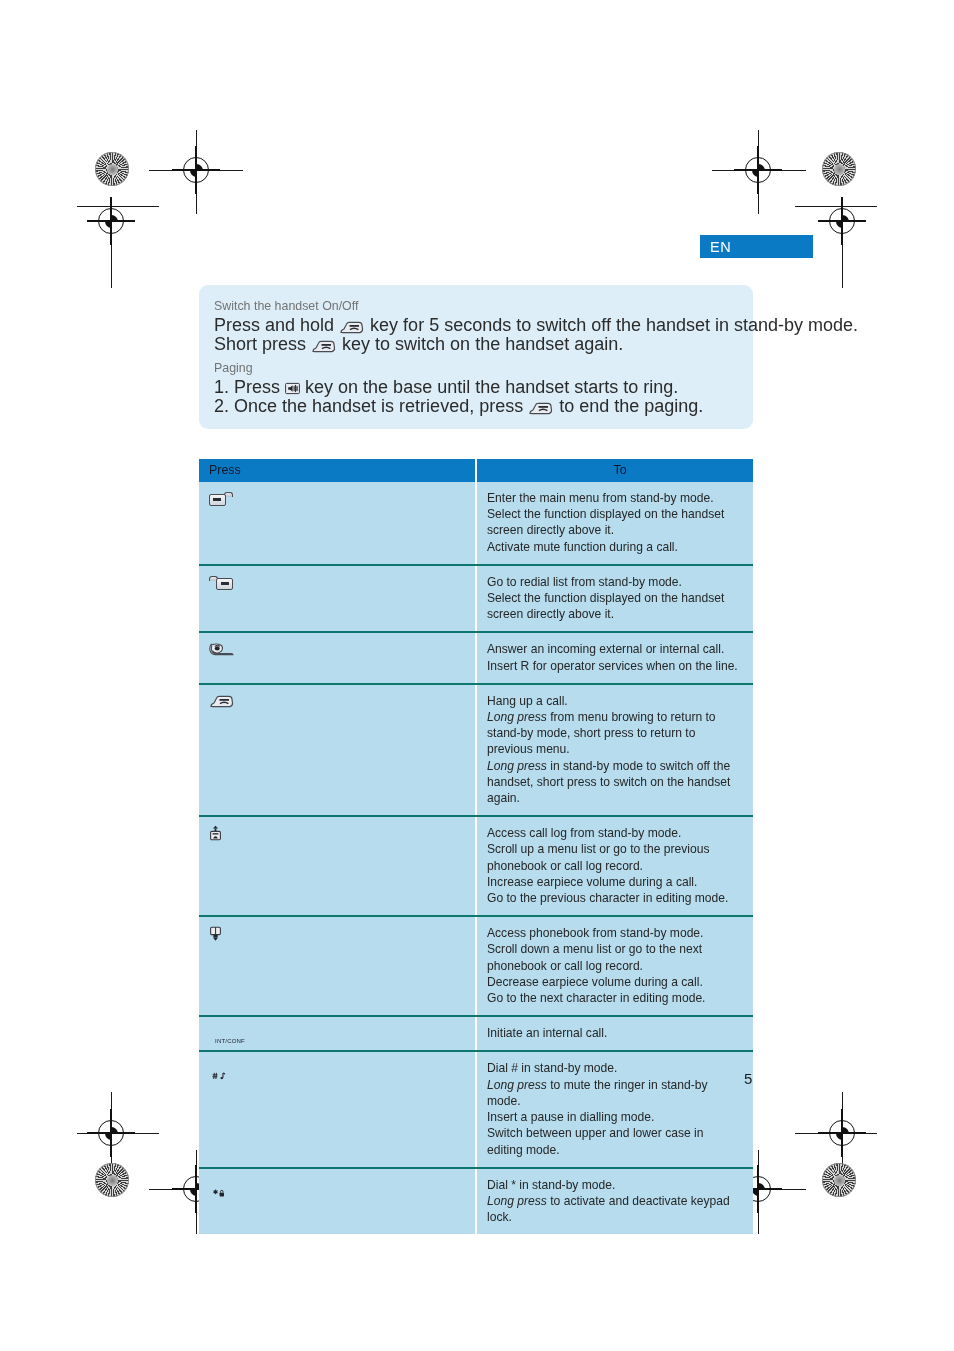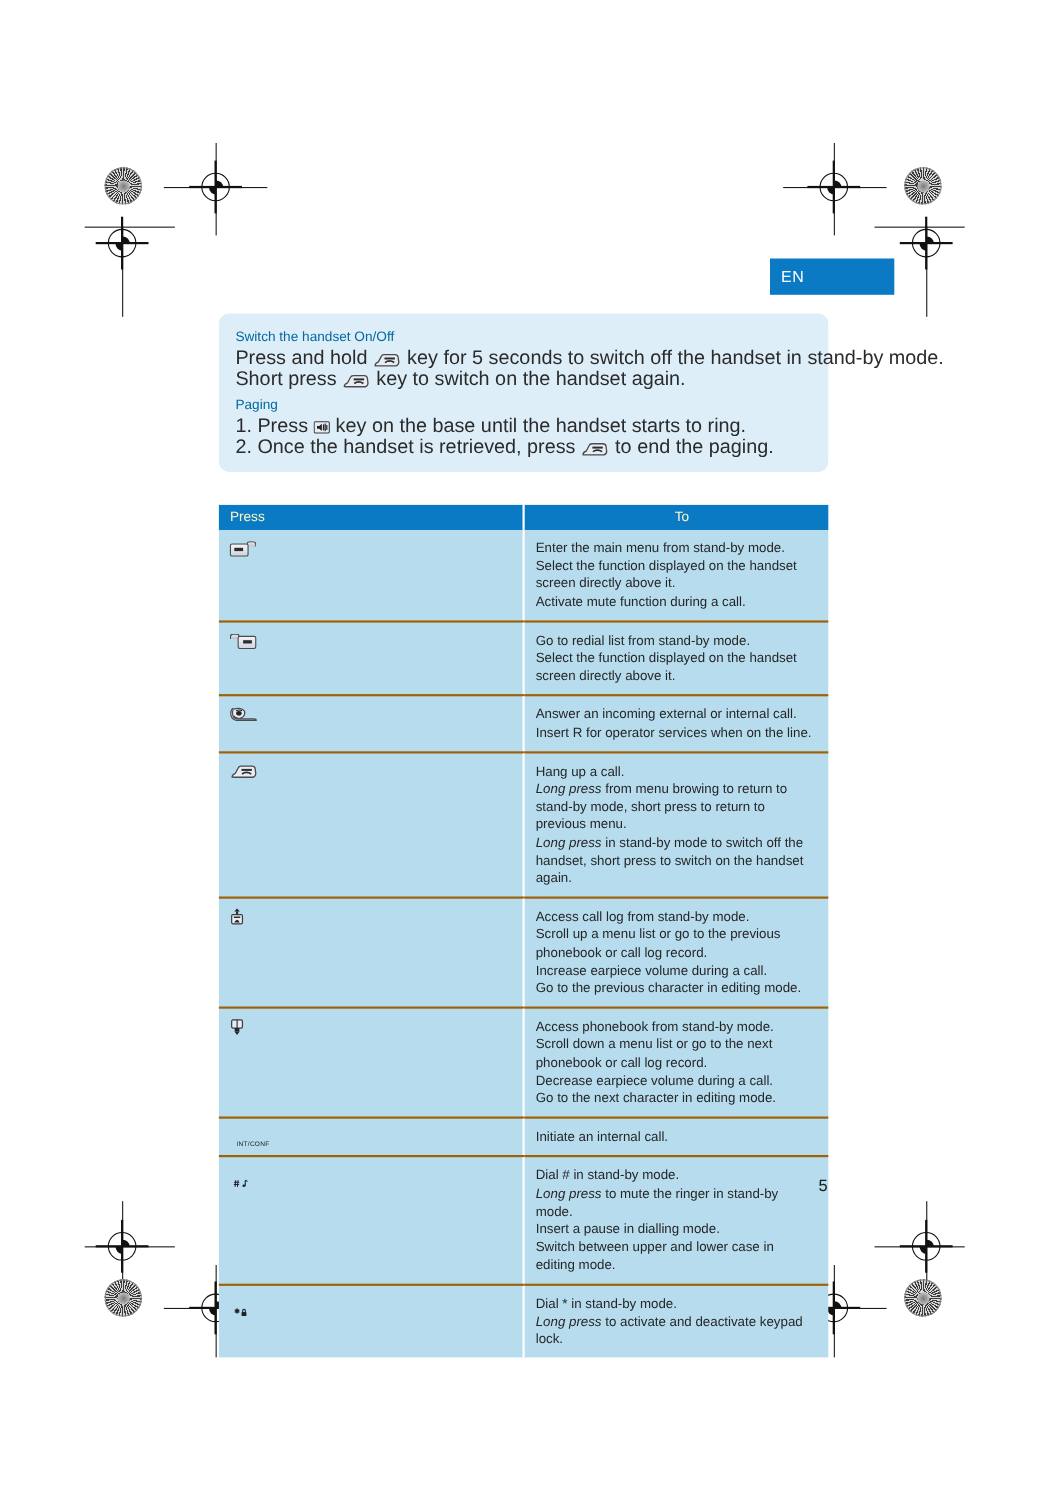--- a/index.html
+++ b/index.html
@@ -46,42 +46,42 @@
     content: ""; position: absolute; left: 50%; top: 50%;
     width: 11px; height: 11px; margin: -5.5px 0 0 -5.5px;
     border-radius: 50%;
     background: radial-gradient(circle, #7a7a7a 0%, #bdbdbd 70%, #9a9a9a 100%);
   }
 
   
   .lang-tab {
     position: absolute;
     left: 700px; top: 235px;
-    width: 113px; height: 33px;
+    width: 113px; height: 23px;
     background: #0b7ac4;
     color: #ffffff;
     font-size: 14.5px;
     letter-spacing: 0.5px;
     padding: 0 0 0 10px;
     box-sizing: border-box;
     display: flex; align-items: center;
   }
 
   .info-box {
     position: absolute;
     left: 199px; top: 285px;
     width: 554px;
     background: #ddeef8;
     border-radius: 9px;
     padding: 12px 16px 13px 15px;
     box-sizing: border-box;
     color: #2b2b2b;
   }
   .info-head {
-    color: #0369a1;
+    color: #737373;
     font-size: 12.4px;
     margin: 0 0 1px 0;
     line-height: 18px;
   }
   .info-head.spaced { margin-top: 5px; }
   .info-line {
     font-size: 18px;
     line-height: 18.5px;
     margin: 0;
     white-space: nowrap;
@@ -89,31 +89,31 @@
 
   table.keytable {
     position: absolute;
     left: 199px; top: 459px;
     width: 554px;
     border-collapse: collapse;
     table-layout: fixed;
   }
   table.keytable th {
     background: #0b7ac4;
-    color: #fef9c3;
+    color: #0f172a;
     font-weight: normal;
     font-size: 12.4px;
     text-align: left;
     padding: 4px 0 5px 10px;
     border-right: 2px solid #ffffff;
   }
   table.keytable th.to-col { border-right: none; padding-left: 10px; text-align: center; }
   table.keytable td {
     background: #b6dcee;
-    border-bottom: 2px solid #a16207;
+    border-bottom: 2px solid #0f766e;
     border-right: 2px solid #ffffff;
     vertical-align: top;
     color: #262626;
     font-size: 12.1px;
     line-height: 16.2px;
   }
   table.keytable td.press {
     width: 101px;
     padding: 8px 0 8px 10px;
   }

